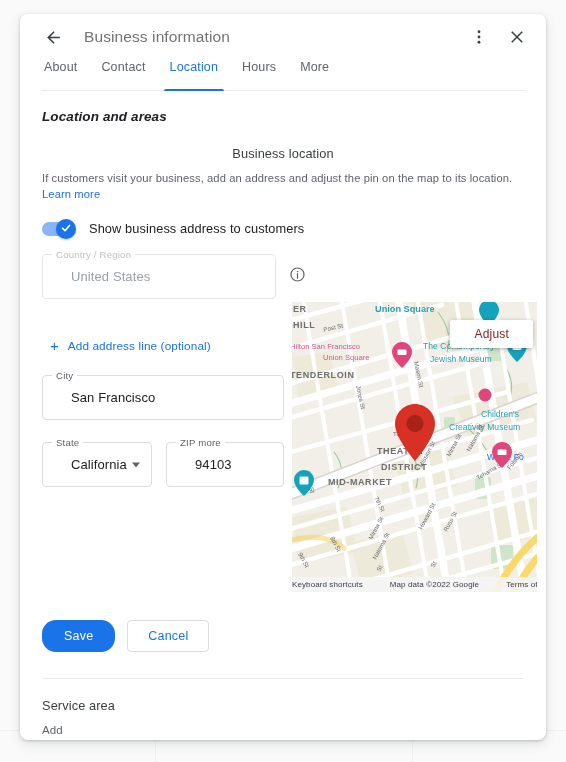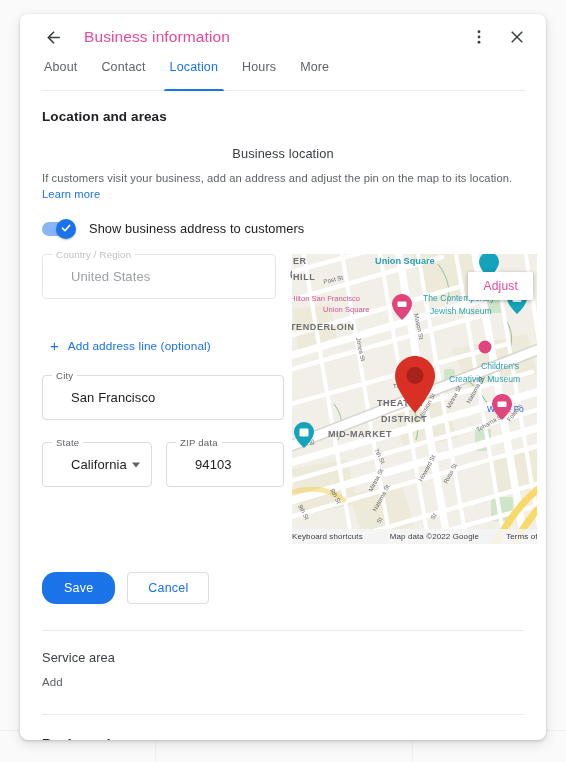--- a/index.html
+++ b/index.html
@@ -63,21 +63,21 @@
     display: flex;
     align-items: center;
     justify-content: center;
     border-radius: 50%;
     cursor: pointer;
     flex: 0 0 auto;
   }
   .icon-btn svg { display: block; }
   .dlg-title {
     font-size: 15.5px;
-    color: #ec4899;
+    color: #737373;
     margin-left: 16px;
     flex: 1 1 auto;
     letter-spacing: .1px;
   }
   .header-actions {
     display: flex;
     align-items: center;
     gap: 8px;
   }
 
@@ -128,20 +128,21 @@
     padding: 0 22px;
   }
 
   .section-title {
     font-size: 13.5px;
     color: #202124;
     font-weight: bold;
     margin: 0;
     padding-top: 18px;
     letter-spacing: .1px;
+    font-style: italic;
   }
   .sub-head {
     font-size: 12.8px;
     color: #3c4043;
     margin-top: 22px;
     letter-spacing: .1px;
     text-align: center;
   }
   .helper {
     font-size: 11.2px;
@@ -197,20 +198,21 @@
     margin-top: 18px;
     align-items: flex-start;
   }
   .form-col {
     width: 242px;
     flex: 0 0 242px;
   }
   .map-col {
     margin-left: 8px;
     flex: 0 0 auto;
+    margin-top: 48px;
   }
 
   
   .field {
     position: relative;
     height: 45px;
     border: 1px solid #dadce0;
     border-radius: 4px;
     box-sizing: border-box;
     display: flex;
@@ -304,23 +306,23 @@
     overflow: hidden;
     background: #e9e7e2;
     cursor: grab;
   }
   .map svg { display: block; }
   .adjust-btn {
     position: absolute;
     right: 4px;
     top: 18px;
     background: #fff;
-    color: #ec4899;
+    color: #7f1d1d;
     font-size: 12px;
-    padding: 7px 15px;
+    padding: 7px 24px;
     border-radius: 2px;
     box-shadow: 0 1px 4px rgba(0,0,0,0.3);
     cursor: pointer;
     letter-spacing: .2px;
   }
   .map-footer {
     position: absolute;
     left: 0; right: 0; bottom: 0;
     height: 15px;
     background: rgba(245,245,245,0.88);
@@ -510,21 +512,21 @@
 
         <div class="gap-22"></div>
 
         <div class="row2">
           <div class="field state-field">
             <span class="fl">State</span>
             <input class="fv" type="text" readonly="" value="California" style="">
             <span class="caret"></span>
           </div>
           <div class="field zip-field">
-            <span class="fl">ZIP data</span>
+            <span class="fl">ZIP more</span>
             <input class="fv" type="text" value="94103" style="">
           </div>
         </div>
       </div>
 
       <div class="map-col">
         <div class="map">
           <svg width="245" height="290" viewBox="0 0 245 290">
 
             <rect x="0" y="0" width="245" height="290" fill="#eceae5"></rect>

